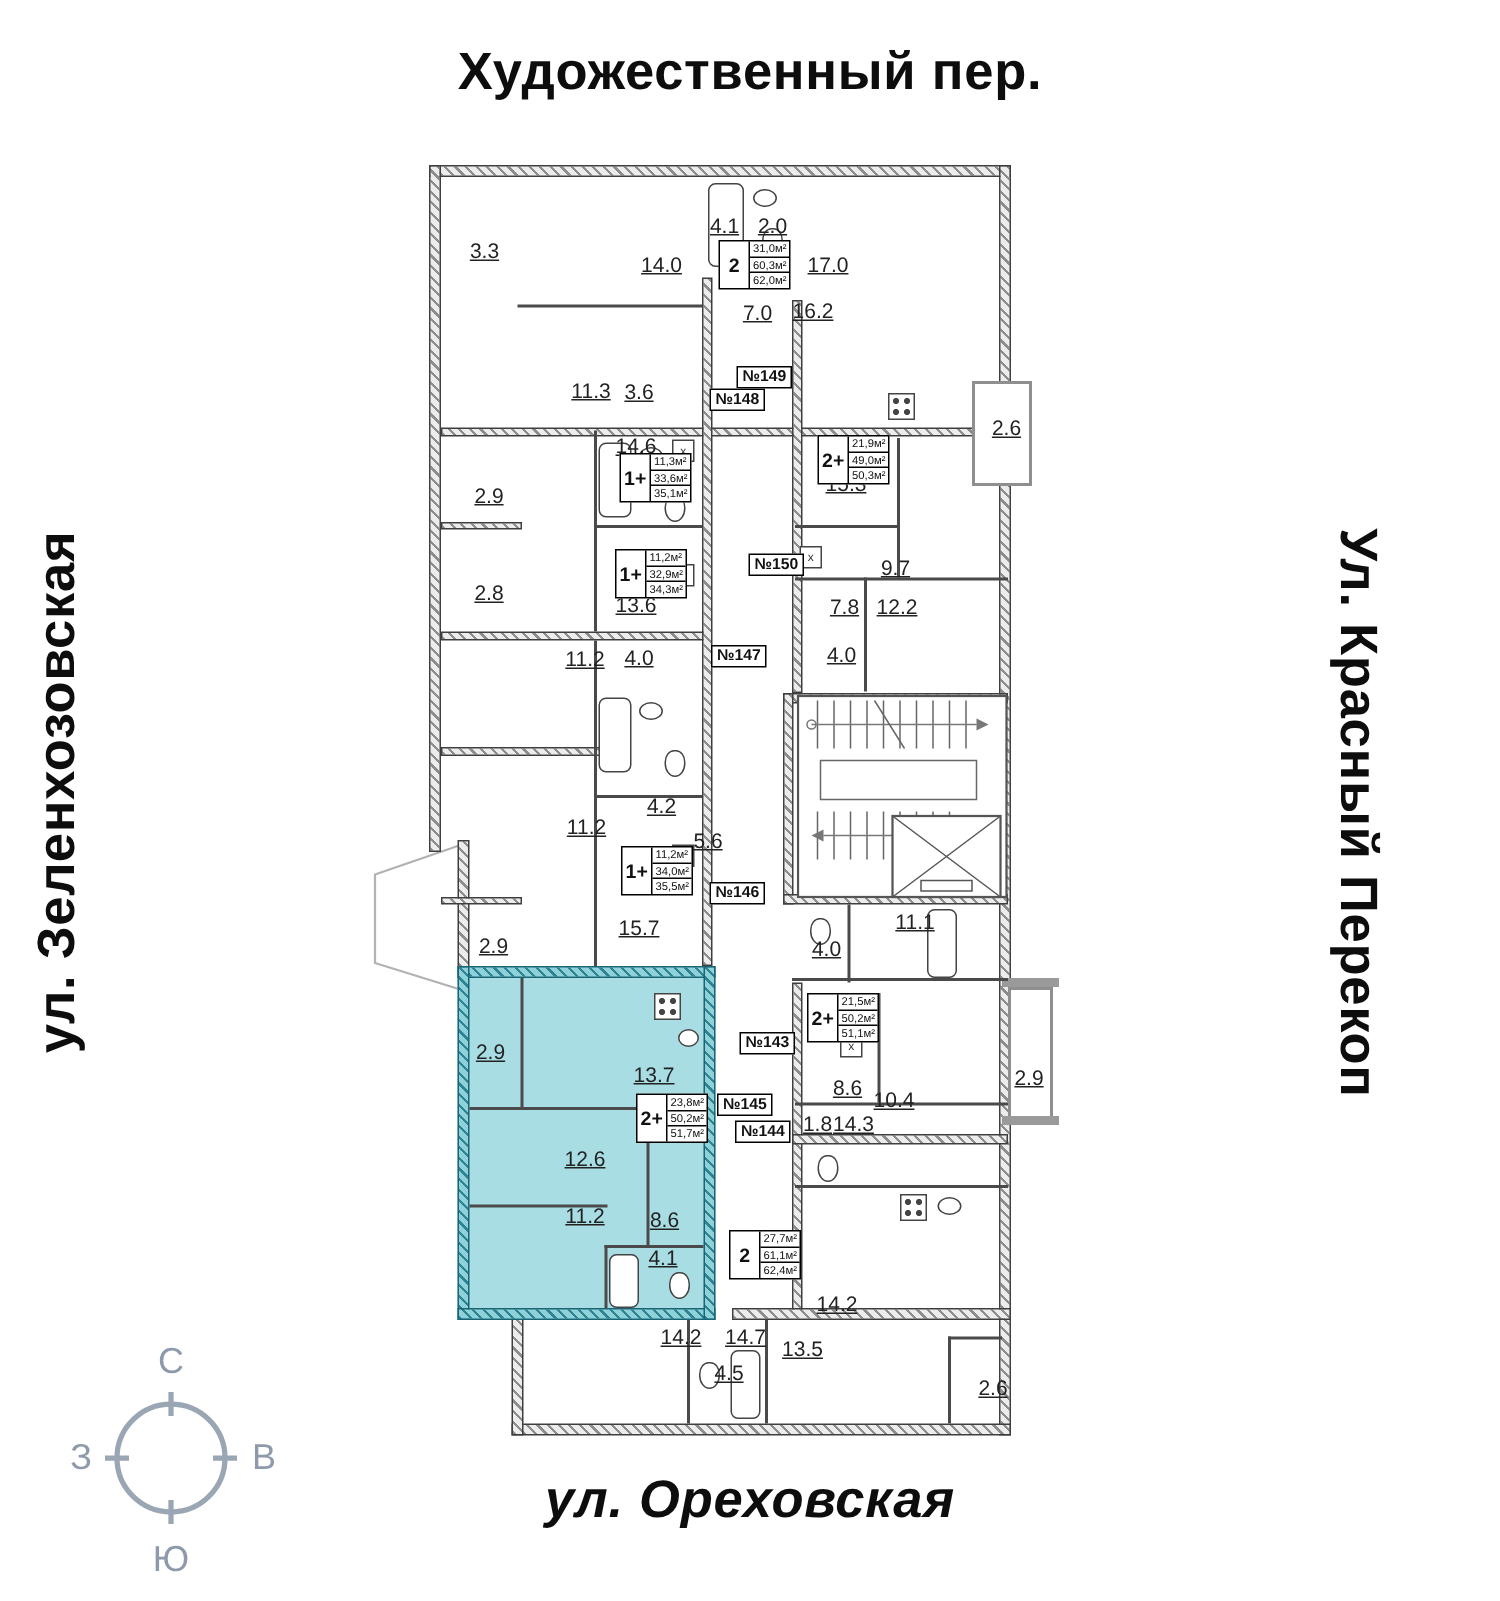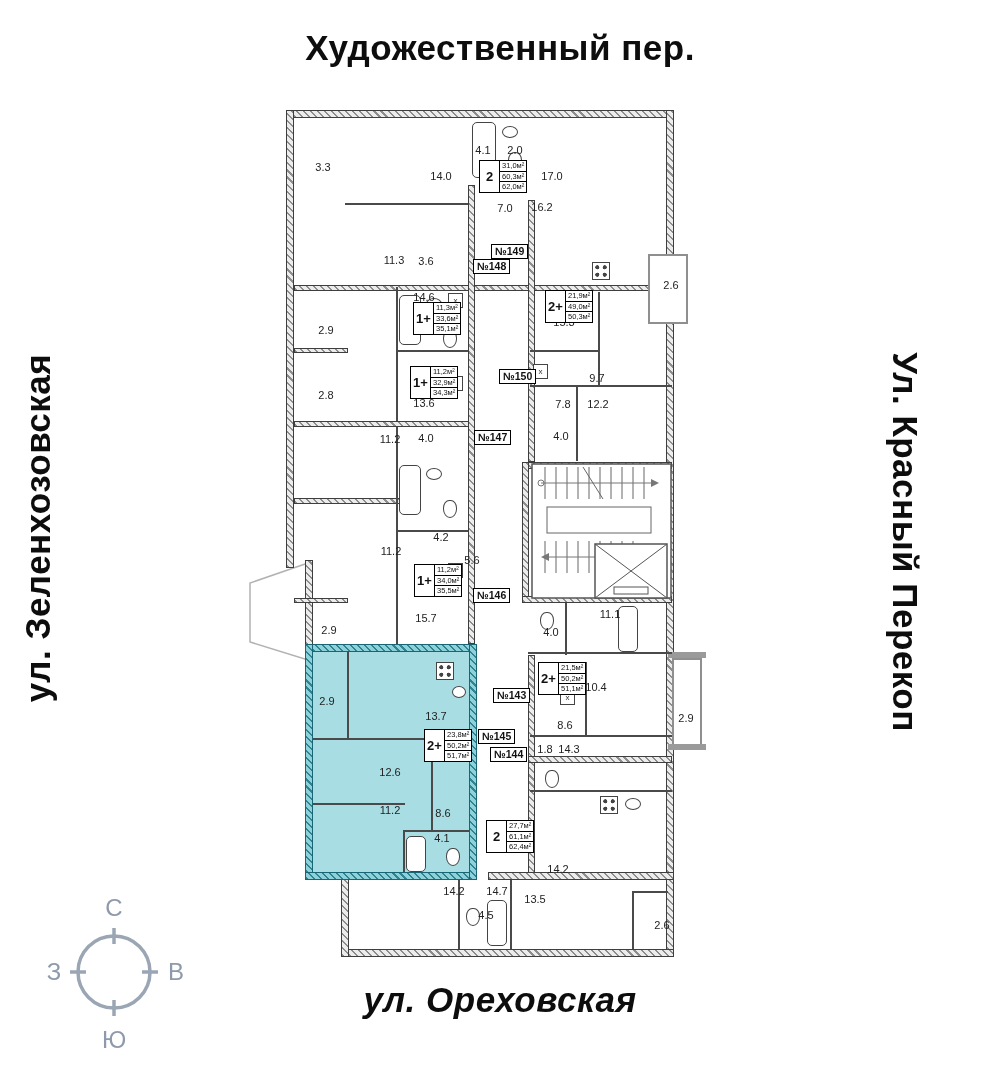--- a/index.html
+++ b/index.html
@@ -13,22 +13,22 @@
   
   #plan{position:absolute;left:0;top:0;width:1000px;height:1067px;}
   .w{position:absolute;background:repeating-linear-gradient(45deg,#8d8d8d 0 1.5px,#ececec 1.5px 5px);
      border:1px solid #3e3e3e;box-sizing:border-box;}
   .tw{position:absolute;background:repeating-linear-gradient(45deg,#2f8494 0 1.5px,#8ed1d9 1.5px 5px);
      border:1px solid #17657 5;border:1px solid #176575;box-sizing:border-box;z-index:4;}
   .tl{position:absolute;background:#4a4a4a;z-index:3;}
   .teal-fill{position:absolute;left:305px;top:644px;width:172px;height:236px;background:#a9dde4;z-index:1;}
   .balc{position:absolute;border:2px solid #8f8f8f;box-sizing:border-box;z-index:2;background:#fff;}
   .slab{position:absolute;background:#9a9a9a;z-index:2;}
-  .dim{position:absolute;transform:translate(-50%,-50%);font-size:11px;color:#222;
-       z-index:8;white-space:nowrap;}
+  .dim{position:absolute;transform:translate(-50%,-50%);font-size:14px;color:#222;
+       text-decoration:underline;z-index:8;white-space:nowrap;}
   .unum{position:absolute;background:#fff;border:1.6px solid #000;font-size:10.5px;font-weight:700;
         padding:0 3px;line-height:13px;z-index:9;white-space:nowrap;}
   .unit{position:absolute;display:flex;background:#fff;border:1.4px solid #000;z-index:9;}
   .unit .utype{width:19px;display:flex;align-items:center;justify-content:center;
         font-size:13px;font-weight:700;border-right:1px solid #000;}
   .unit .uvals{display:flex;flex-direction:column;}
   .unit .uvals span{font-size:7.5px;line-height:9.5px;padding:0 2px;white-space:nowrap;}
   .unit .uvals span:nth-child(2){border-top:1px solid #000;border-bottom:1px solid #000;}
   .fx{position:absolute;box-sizing:border-box;z-index:6;}
   .fx-tub{border:1.5px solid #444;border-radius:5px;background:#fff;}
@@ -201,21 +201,21 @@
         <div class="dim" style="left: 329px; top: 630px;">2.9</div>
         <div class="dim" style="left: 610px; top: 614px;">11.1</div>
         <div class="dim" style="left: 551px; top: 632px;">4.0</div>
         <div class="dim" style="left: 327px; top: 701px;">2.9</div>
         <div class="dim" style="left: 436px; top: 716px;">13.7</div>
         <div class="dim" style="left: 390px; top: 772px;">12.6</div>
         <div class="dim" style="left: 390px; top: 810px;">11.2</div>
         <div class="dim" style="left: 443px; top: 813px;">8.6</div>
         <div class="dim" style="left: 442px; top: 838px;">4.1</div>
         <div class="dim" style="left: 565px; top: 725px;">8.6</div>
-        <div class="dim" style="left: 596px; top: 687px;">10.4</div>
+        <div class="dim" style="left: 596px; top: 733px;">10.4</div>
         <div class="dim" style="left: 545px; top: 749px;">1.8</div>
         <div class="dim" style="left: 569px; top: 749px;">14.3</div>
         <div class="dim" style="left: 686px; top: 718px;">2.9</div>
         <div class="dim" style="left: 558px; top: 869px;">14.2</div>
         <div class="dim" style="left: 454px; top: 891px;">14.2</div>
         <div class="dim" style="left: 497px; top: 891px;">14.7</div>
         <div class="dim" style="left: 486px; top: 915px;">4.5</div>
         <div class="dim" style="left: 535px; top: 899px;">13.5</div>
         <div class="dim" style="left: 662px; top: 925px;">2.6</div>
       </div>

